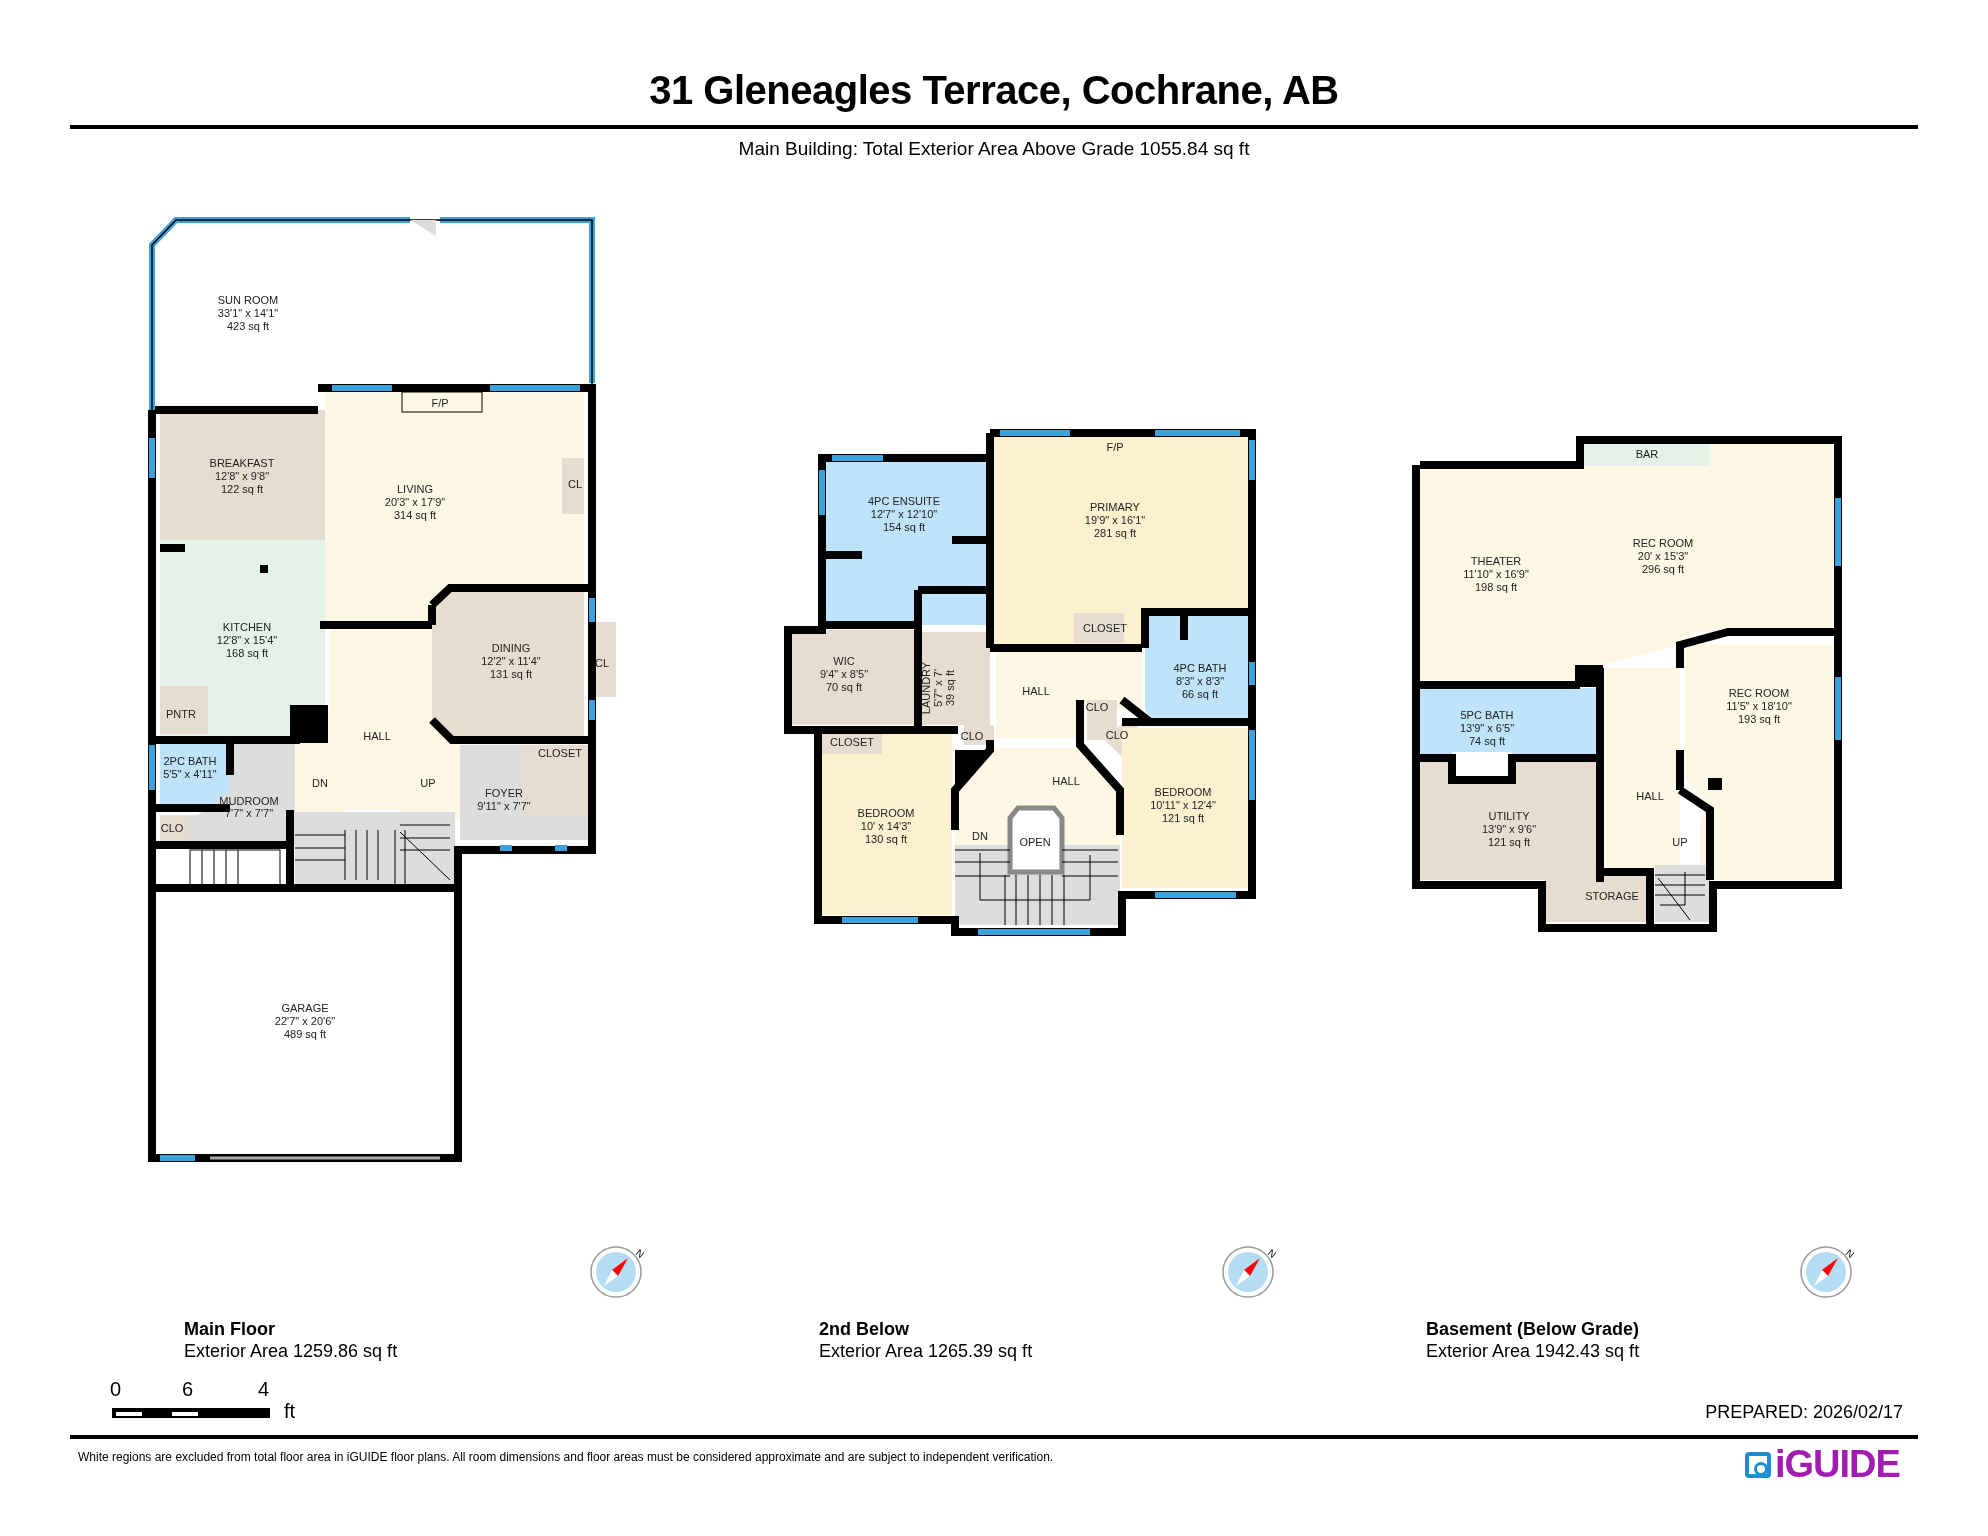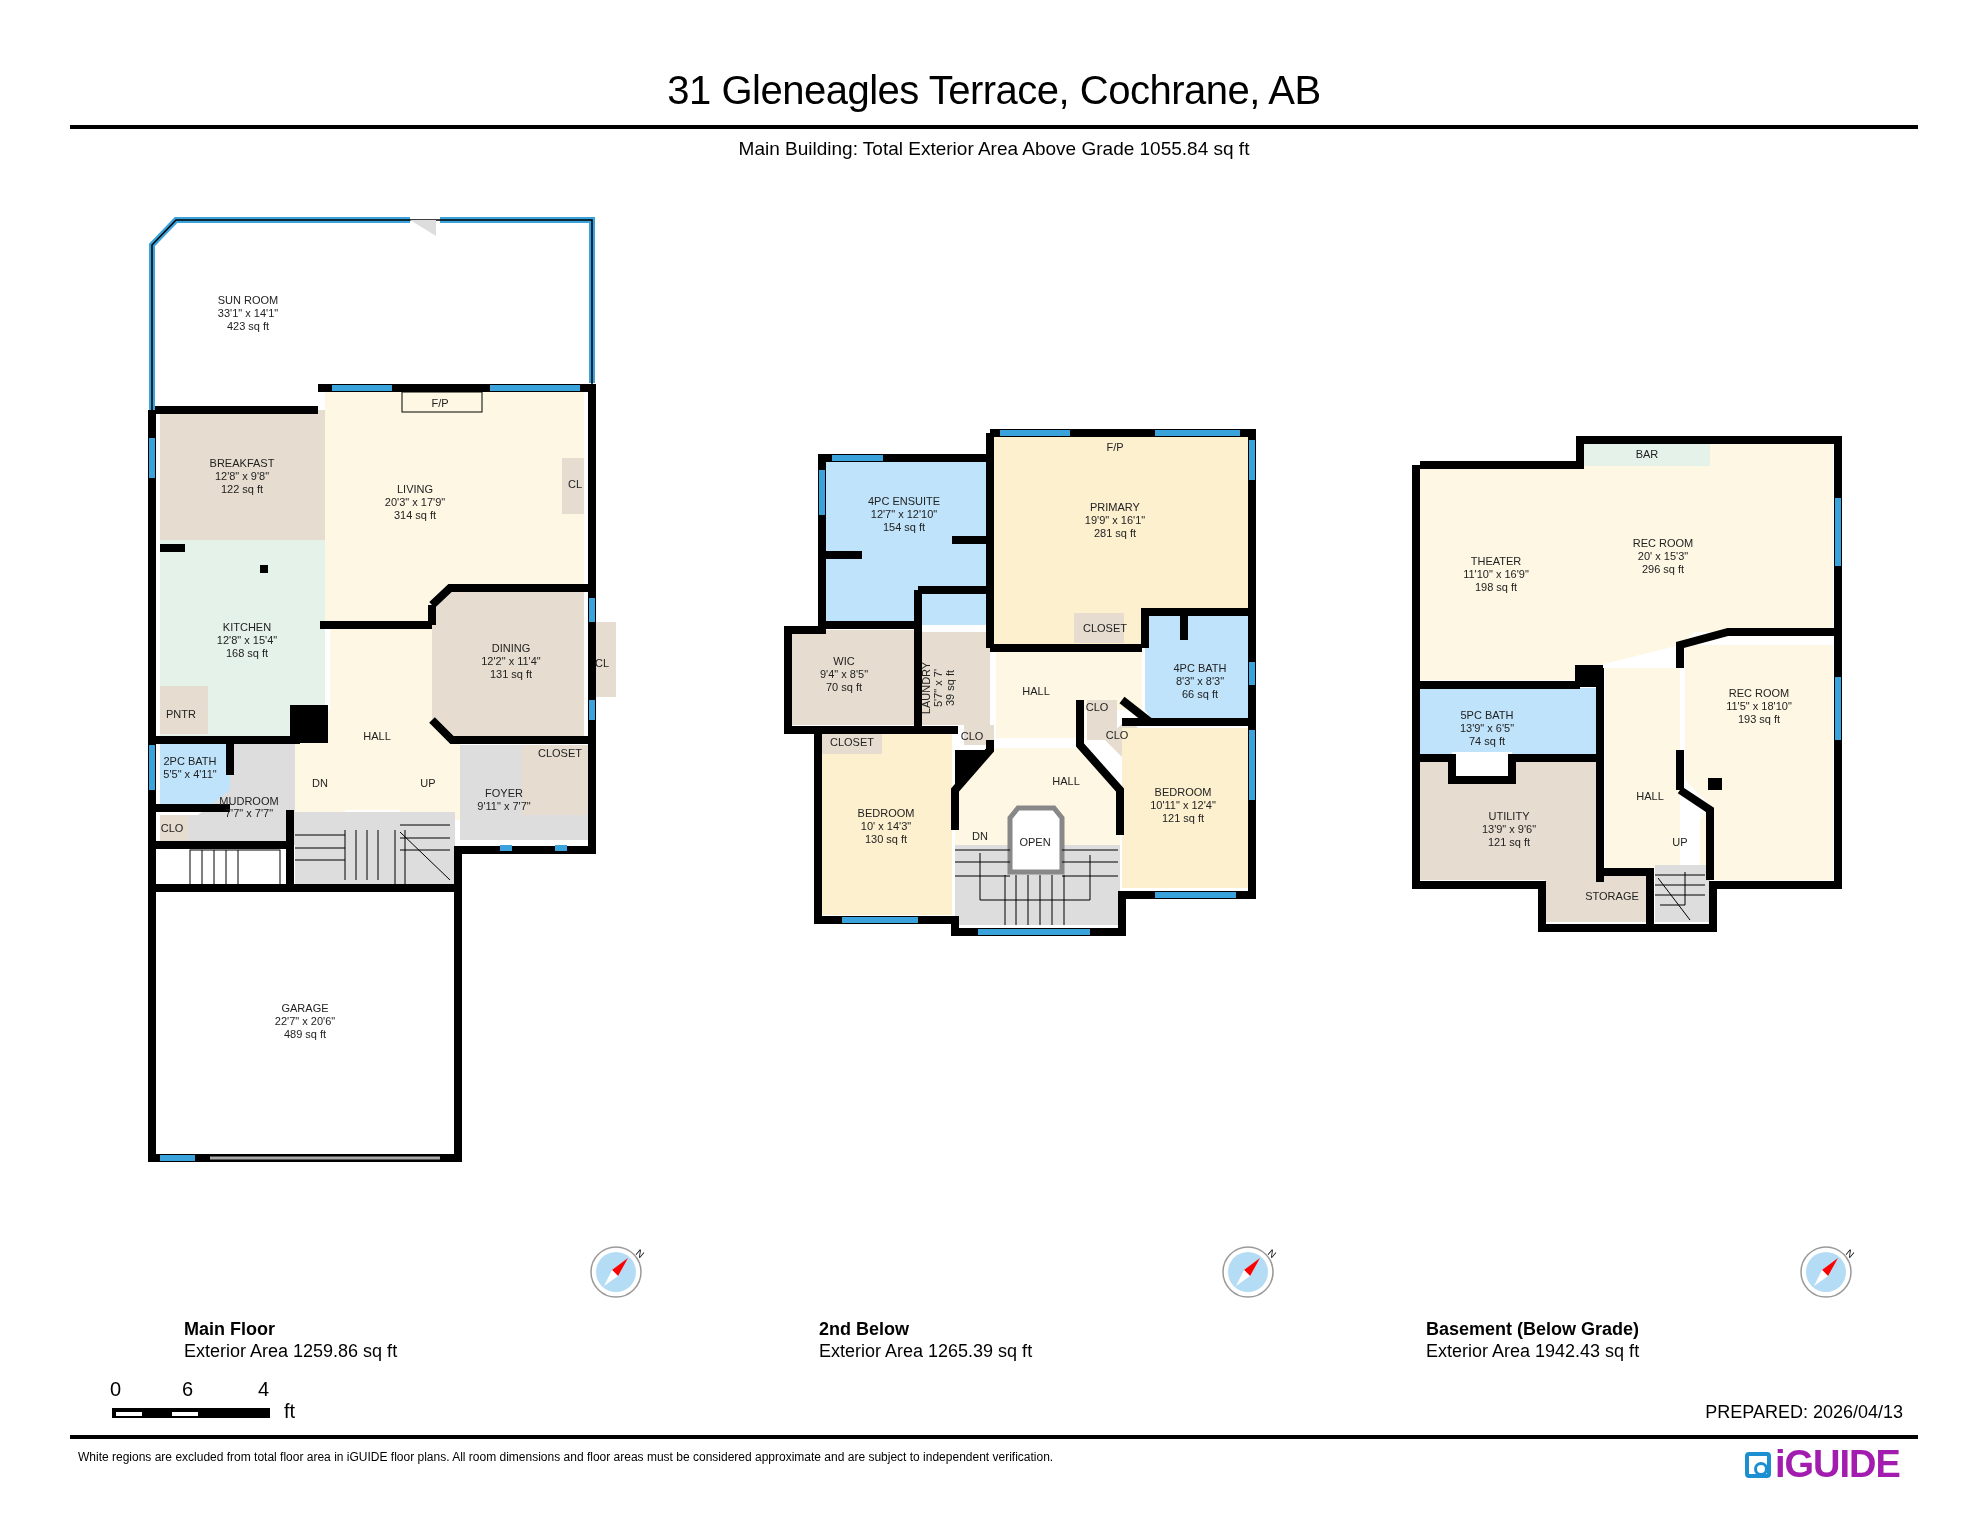--- a/index.html
+++ b/index.html
@@ -1,17 +1,17 @@
 <!DOCTYPE html>
 <html><head>
 <meta charset="utf-8">
 <style>
   html, body { margin:0; padding:0; background:#ffffff; }
   body { width:1988px; height:1536px; position:relative; overflow:hidden; font-family:"Liberation Sans", sans-serif; color:#000; }
-  .title { position:absolute; left:0; width:1988px; top:68px; text-align:center; font-size:40px; font-weight:normal; letter-spacing:-0.5px; }
+  .title { position:absolute; left:0; width:1988px; top:68px; text-align:center; font-size:40px; font-weight:bold; letter-spacing:-0.5px; }
   .rule { position:absolute; background:#000; }
   .subtitle { position:absolute; left:0; width:1988px; top:138px; text-align:center; font-size:19px; }
   svg.plan { position:absolute; left:0; top:0; }
   .floor-caption { position:absolute; width:400px; font-size:18px; line-height:22px; }
   .floor-caption .name { font-weight:bold; display:block; }
   .scale { position:absolute; left:108px; top:1378px; width:200px; height:60px; }
   .scale .nums { position:absolute; top:0; left:0; font-size:20px; width:200px; height:24px; }
   .scale .nums span { position:absolute; top:0; }
   .scale .bar { position:absolute; top:30px; left:4px; width:158px; height:10px; border:2px solid #000; box-sizing:border-box; background:#000; }
   .scale .seg { position:absolute; top:2px; height:4px; background:#fff; }
@@ -364,19 +364,19 @@
     <span style="left:74px;">6</span>
     <span style="left:150px;">4</span>
   </div>
   <div class="bar">
     <div class="seg" style="left:2px; width:26px;"></div>
     <div class="seg" style="left:58px; width:26px;"></div>
   </div>
   <span class="unit">ft</span>
 </div>
 
-<div class="prepared">PREPARED: 2026/04/13</div>
+<div class="prepared">PREPARED: 2026/02/17</div>
 <div class="rule" style="left:70px; top:1435px; width:1848px; height:4px;"></div>
 <div class="disclaimer">White regions are excluded from total floor area in iGUIDE floor plans. All room dimensions and floor areas must be considered approximate and are subject to independent verification.</div>
 <div class="logo">
   <span class="mark"></span>
   <span>iGUIDE</span>
 </div>
 
 </body></html>

